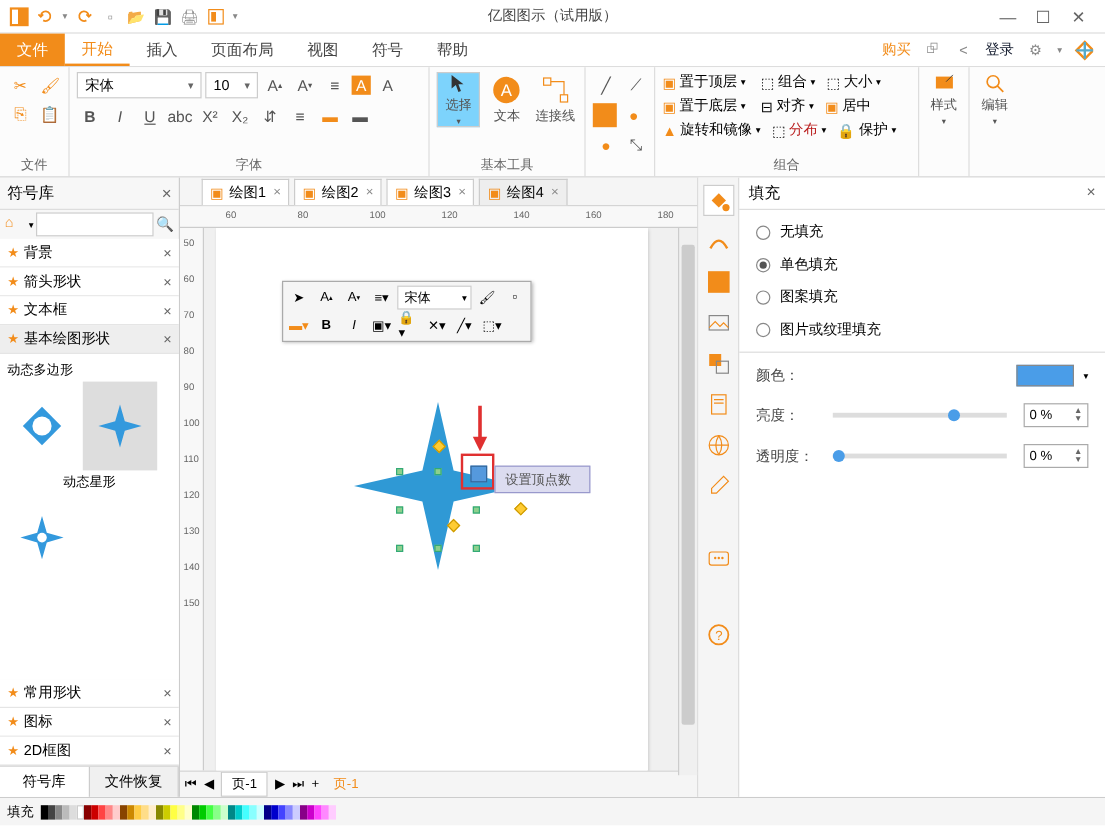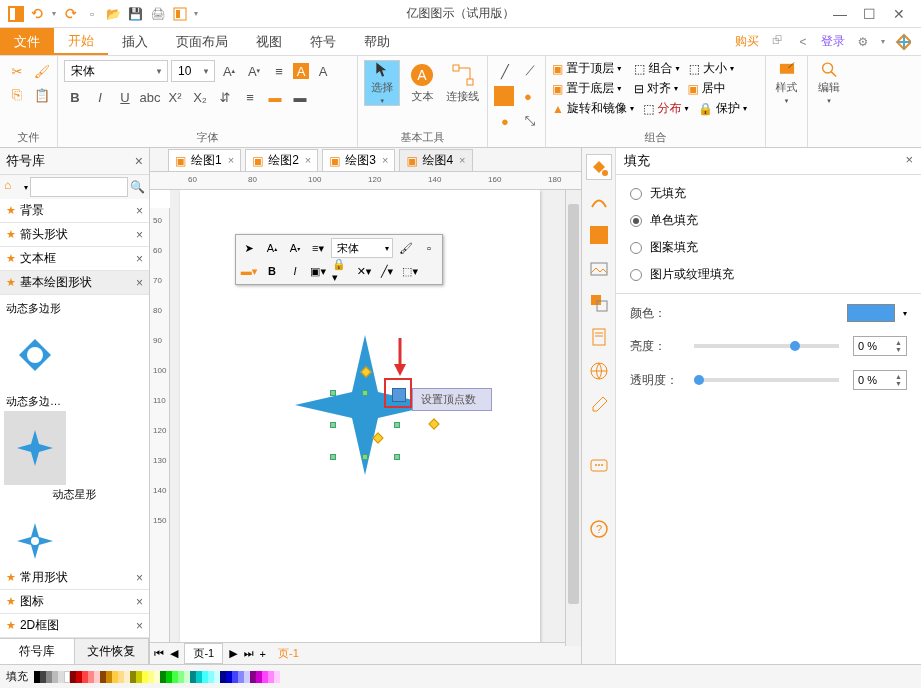--- a/index.html
+++ b/index.html
@@ -62,21 +62,21 @@
 
 .canvas-area { flex: 1; display: flex; flex-direction: column; position: relative; min-width: 0; }
 .tabs { height: 24px; display: flex; align-items: center; background: #f5f5f5; border-bottom: 1px solid #ccc; padding-left: 18px; gap: 4px; }
 .doc-tab { display: flex; align-items: center; gap: 4px; padding: 2px 6px; font-size: 12px; background: #fff; border: 1px solid #ccc; border-bottom: none; }
 .doc-tab .tico { width: 12px; height: 12px; color: #f28c1a; }
 .doc-tab .x { color: #888; font-size: 11px; margin-left: 2px; }
 .doc-tab.active { background: #fff; }
 .ruler-h { height: 18px; background: #f8f8f8; border-bottom: 1px solid #ccc; font-size: 8px; color: #666; position: relative; overflow: hidden; }
 .ruler-h span { position: absolute; top: 3px; }
 .canvas-wrap { flex: 1; display: flex; }
-.ruler-v { width: 20px; background: #f8f8f8; border-right: 1px solid #ccc; font-size: 8px; color: #666; position: relative; margin-top: 18px; }
+.ruler-v { width: 20px; background: #f8f8f8; border-right: 1px solid #ccc; font-size: 8px; color: #666; position: relative; }
 .ruler-v span { position: absolute; left: 3px; }
 .canvas { flex: 1; background: #f0f0f0; position: relative; overflow: hidden; }
 .page { position: absolute; left: 10px; top: 0; width: 360px; height: 620px; background: #fff; box-shadow: 1px 1px 3px rgba(0,0,0,0.2); }
 .float-toolbar { position: absolute; left: 236px; top: 234px; background: #f5f5f5; border: 1px solid #aaa; padding: 3px; display: flex; flex-direction: column; gap: 3px; box-shadow: 1px 1px 3px rgba(0,0,0,0.3); }
 .float-toolbar .row { display: flex; gap: 3px; align-items: center; }
 .ft-btn { width: 20px; height: 20px; display: flex; align-items: center; justify-content: center; border: 1px solid transparent; font-size: 11px; }
 .ft-dd { border: 1px solid #ccc; background: #fff; display: flex; align-items: center; height: 20px; }
 .ft-dd .txt { padding: 0 5px; font-size: 11px; }
 .star-shape { position: absolute; left: 269px; top: 309px; }
 .handle { position: absolute; width: 6px; height: 6px; background: #8dd08d; border: 1px solid #3a7; }
@@ -164,21 +164,21 @@
   <div class="menu-item active">开始</div>
   <div class="menu-item">插入</div>
   <div class="menu-item">页面布局</div>
   <div class="menu-item">视图</div>
   <div class="menu-item">符号</div>
   <div class="menu-item">帮助</div>
   <div class="menu-right">
     <span class="buy">购买</span>
     <span class="tb-icon gray">⮺</span>
     <span class="tb-icon gray">&lt;</span>
-    <span style="color:#8b5cf6;font-size:12px">登录</span>
+    <span style="color:#0f172a;font-size:12px">登录</span>
     <span class="tb-icon gray">⚙</span>
     <span style="font-size:8px;color:#888">▾</span>
     <span class="tb-icon">
         <svg width="18" height="18">
           <path d="M2 9 L9 2 L16 9 L9 16 Z" fill="none" stroke="#f28c1a" stroke-width="2"></path>
           <path d="M9 2 L9 16 M2 9 L16 9" stroke="#5ac" stroke-width="2"></path>
         </svg>
       </span>
   </div>
 </div>
@@ -351,21 +351,20 @@
         <span class="close">×</span>
       </div>
     <div class="shapes-grid">
       <div style="text-align:left;font-size:11px;padding:2px">动态多边形</div>
       <div class="shape-cell">
           <svg class="shape-ico" viewBox="0 0 40 40">
             <path d="M20 4 L36 20 L20 36 L4 20 Z" fill="#3399dd"></path>
             <circle cx="20" cy="20" r="8" fill="#fff"></circle>
           </svg>
         </div>
-      <div style="text-align:left;font-size:11px;padding:2px">动态多边…</div>
       <div class="shape-cell sel">
           <svg class="shape-ico" viewBox="0 0 40 40">
             <path d="M20 2 L24 16 L38 20 L24 24 L20 38 L16 24 L2 20 L16 16 Z" fill="#3399dd"></path>
           </svg>
         </div>
       <div style="text-align:center;font-size:11px;padding:2px">动态星形</div>
       <div class="shape-cell">
           <svg class="shape-ico" viewBox="0 0 40 40">
             <path d="M20 2 L24 16 L38 20 L24 24 L20 38 L16 24 L2 20 L16 16 Z" fill="#3399dd"></path>
             <circle cx="20" cy="20" r="4" fill="#fff"></circle>

